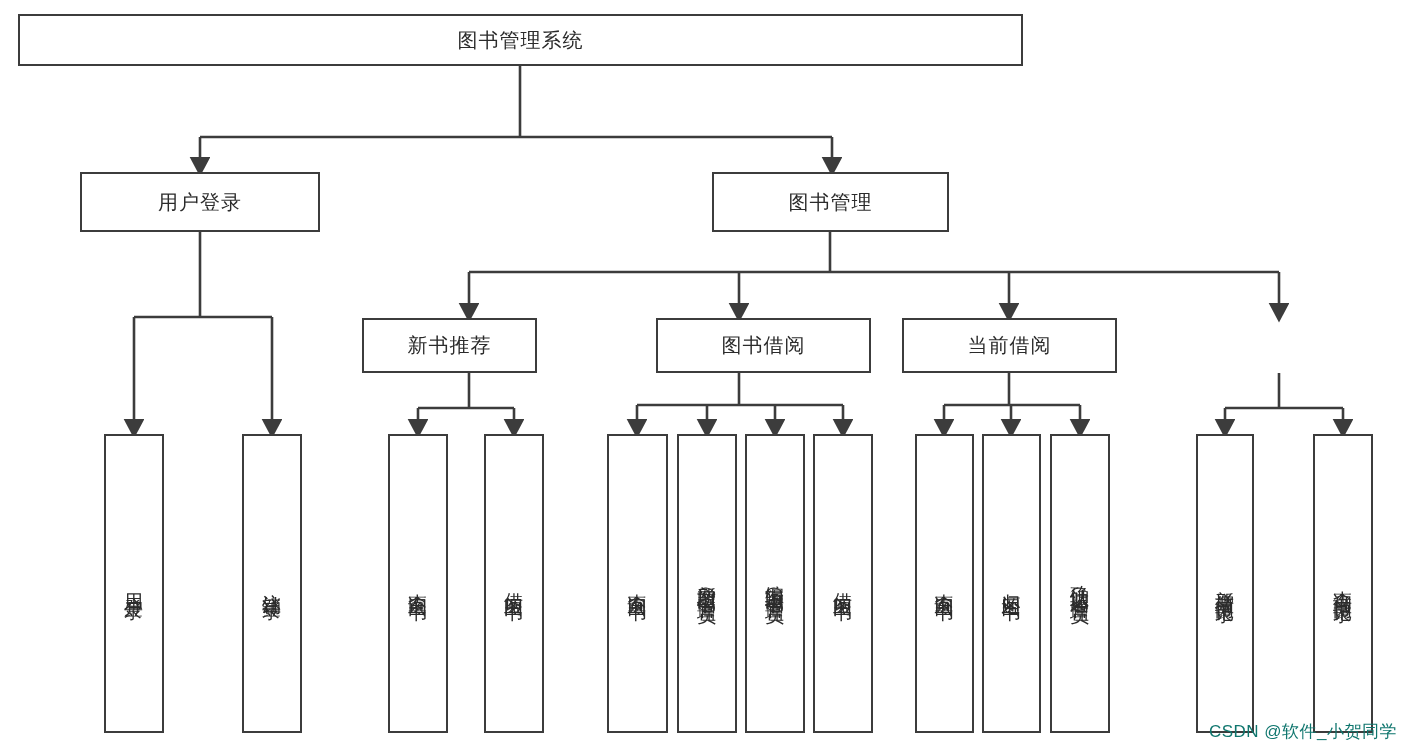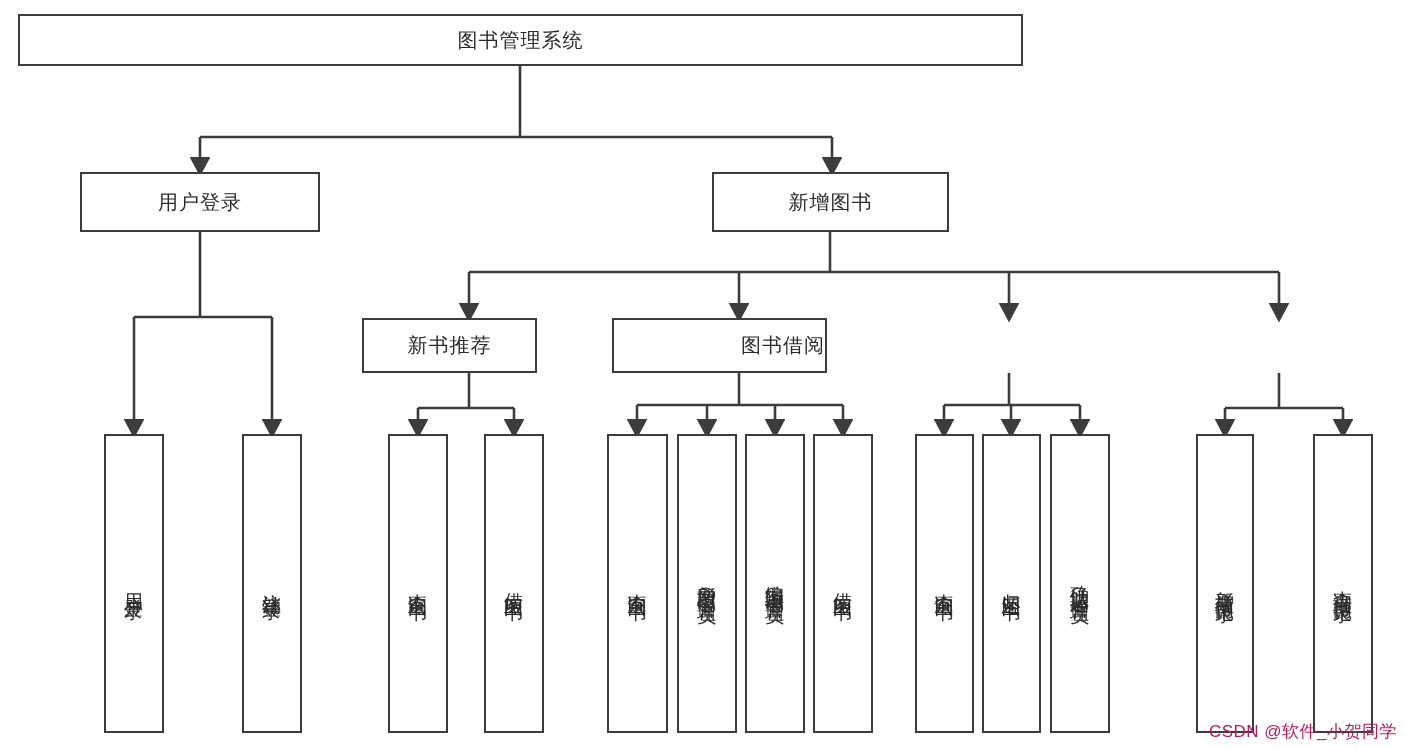--- a/index.html
+++ b/index.html
@@ -52,21 +52,21 @@
     text-align: center;
   }
   .hlabel {
     white-space: nowrap;
   }
   #watermark {
     position: absolute;
     right: 8px;
     bottom: 4px;
     font-size: 17px;
-    color: #be185d;
+    color: #0f766e;
     white-space: nowrap;
     letter-spacing: 0.5px;
   }
 </style>
 </head>
 <body>
 
 <div id="diagram-root">
 
   <svg class="layer" viewBox="0 0 1405 747" xmlns="http://www.w3.org/2000/svg">
@@ -120,28 +120,31 @@
   </svg>
 
   <div class="node-box h" style="left:18px; top:14px; width:1005px; height:52px;">
     <span class="hlabel">图书管理系统</span>
   </div>
 
   <div class="node-box h" style="left:80px; top:172px; width:240px; height:60px;">
     <span class="hlabel">用户登录</span>
   </div>
   <div class="node-box h" style="left:712px; top:172px; width:237px; height:60px;">
-    <span class="hlabel">新增图书</span>
+    <span class="hlabel">图书管理</span>
   </div>
 
   <div class="node-box h" style="left:362px; top:318px; width:175px; height:55px;">
     <span class="hlabel">新书推荐</span>
   </div>
-  <div class="node-box h" style="left:612px; top:318px; width:215px; height:55px;justify-content:flex-end;">
+  <div class="node-box h" style="left:656px; top:318px; width:215px; height:55px;">
     <span class="hlabel">图书借阅</span>
+  </div>
+  <div class="node-box h" style="left:902px; top:318px; width:215px; height:55px;">
+    <span class="hlabel">当前借阅</span>
   </div>
 
   <div class="node-box v" style="left:104px; top:434px; width:60px; height:299px;">
     <span class="vlabel">用户登录</span>
   </div>
   <div class="node-box v" style="left:242px; top:434px; width:60px; height:299px;">
     <span class="vlabel">注销登录</span>
   </div>
   <div class="node-box v" style="left:388px; top:434px; width:60px; height:299px;">
     <span class="vlabel">查询图书</span>

